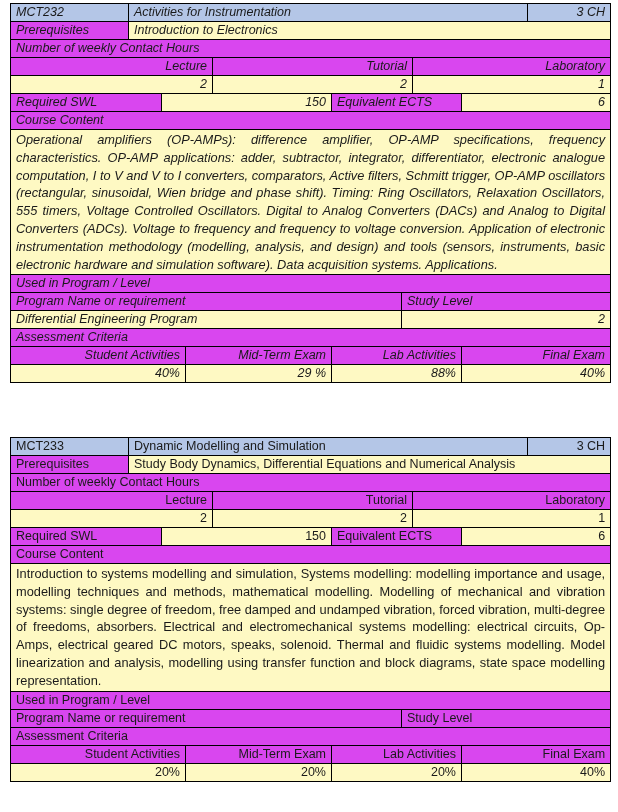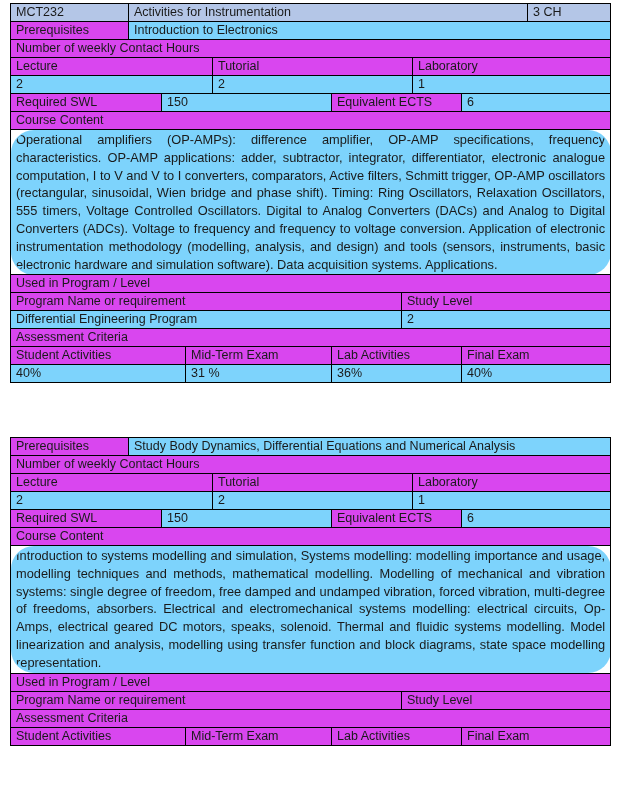--- a/index.html
+++ b/index.html
@@ -1,24 +1,24 @@
 <!DOCTYPE html>
 <html><head>
   <meta charset="utf-8">
   <style>
     html, body { margin: 0; padding: 0; background: #ffffff; }
     body { width: 618px; height: 812px; position: relative; font-family: "Liberation Sans", sans-serif; color: #1a1a1a; overflow: hidden; }
     .course { position: absolute; left: 10px; width: 600px; border-collapse: collapse; table-layout: fixed; font-size: 12.5px; }
     .course td { border: 1px solid #000; padding: 0 5px; height: 17px; line-height: 17px; white-space: nowrap; overflow: hidden; }
     .blue { background: #b4c6e7; }
     .green { background: #d946ef; }
-    .white { background: #7dd3fc; }
-    .center { text-align: left; }
-    .content { white-space: normal !important; height: auto !important; line-height: 17.8px !important; text-align: justify; padding: 1px 5px 1px 5px !important; font-size: 12.8px; border-radius: 23px; }
-    #course-1 { top: 3px; }
+    .white { background: #fef9c3; }
+    .center { text-align: right; }
+    .content { white-space: normal !important; height: auto !important; line-height: 17.8px !important; text-align: justify; padding: 1px 5px 1px 5px !important; font-size: 12.8px; }
+    #course-1 { top: 3px; font-style: italic; }
     #course-2 { top: 437px; }
   </style>
 </head>
 <body>
 
 <table class="course" id="course-1">
   <colgroup>
     <col style="width:118px">
       <col style="width:33px">
       <col style="width:24px">
@@ -82,22 +82,22 @@
     <td class="green" colspan="12">Assessment Criteria</td>
   </tr>
   <tr>
     <td class="green center" colspan="3">Student Activities</td>
     <td class="green center" colspan="3">Mid-Term Exam</td>
     <td class="green center" colspan="3">Lab Activities</td>
     <td class="green center" colspan="3">Final Exam</td>
   </tr>
   <tr>
     <td class="white center" colspan="3">40%</td>
-    <td class="white center" colspan="3">31 %</td>
-    <td class="white center" colspan="3">36%</td>
+    <td class="white center" colspan="3">29 %</td>
+    <td class="white center" colspan="3">88%</td>
     <td class="white center" colspan="3">40%</td>
   </tr>
 </tbody>
   </table>
 
 <table class="course" id="course-2">
   <colgroup>
     <col style="width:118px">
       <col style="width:33px">
       <col style="width:24px">
@@ -105,20 +105,25 @@
     <col style="width:100px">
       <col style="width:19px">
       <col style="width:70px">
       <col style="width:11px">
     <col style="width:49px">
       <col style="width:16px">
       <col style="width:50px">
       <col style="width:83px">
   </colgroup>
   <tbody>
+      <tr>
+    <td class="blue">MCT233</td>
+    <td class="blue" colspan="10">Dynamic Modelling and Simulation</td>
+    <td class="blue center">3 CH</td>
+  </tr>
   <tr>
     <td class="green">Prerequisites</td>
     <td class="white" colspan="11">Study Body Dynamics, Differential Equations and Numerical Analysis</td>
   </tr>
   <tr>
     <td class="green" colspan="12">Number of weekly Contact Hours</td>
   </tr>
   <tr>
     <td class="green center" colspan="4">Lecture</td>
     <td class="green center" colspan="4">Tutorial</td>
@@ -150,14 +155,20 @@
   </tr>
   <tr>
     <td class="green" colspan="12">Assessment Criteria</td>
   </tr>
   <tr>
     <td class="green center" colspan="3">Student Activities</td>
     <td class="green center" colspan="3">Mid-Term Exam</td>
     <td class="green center" colspan="3">Lab Activities</td>
     <td class="green center" colspan="3">Final Exam</td>
   </tr>
+  <tr>
+    <td class="white center" colspan="3">20%</td>
+    <td class="white center" colspan="3">20%</td>
+    <td class="white center" colspan="3">20%</td>
+    <td class="white center" colspan="3">40%</td>
+  </tr>
 </tbody>
   </table>
 
 </body></html>

